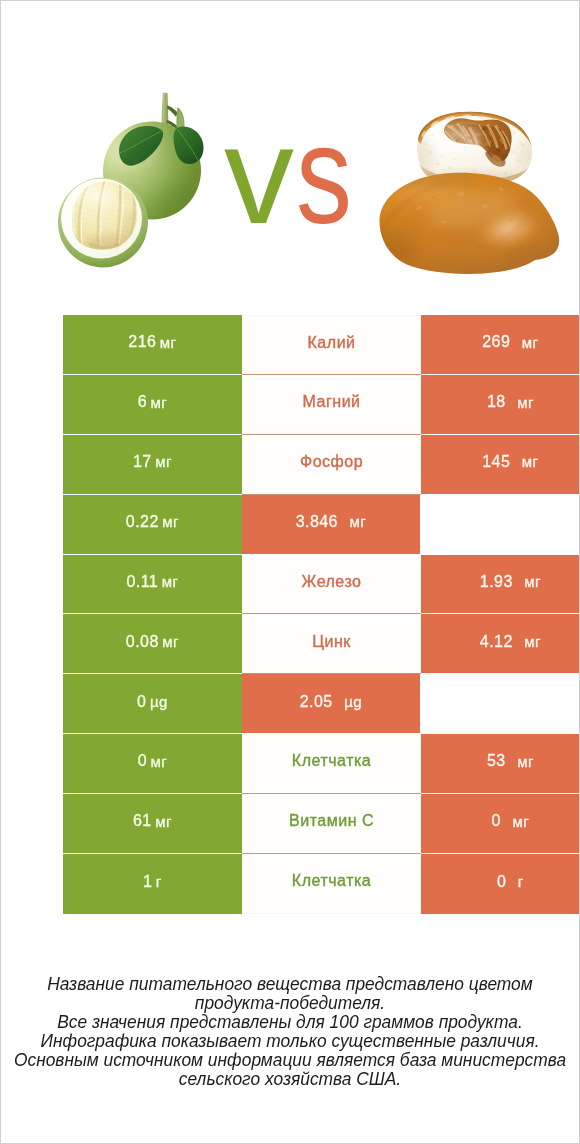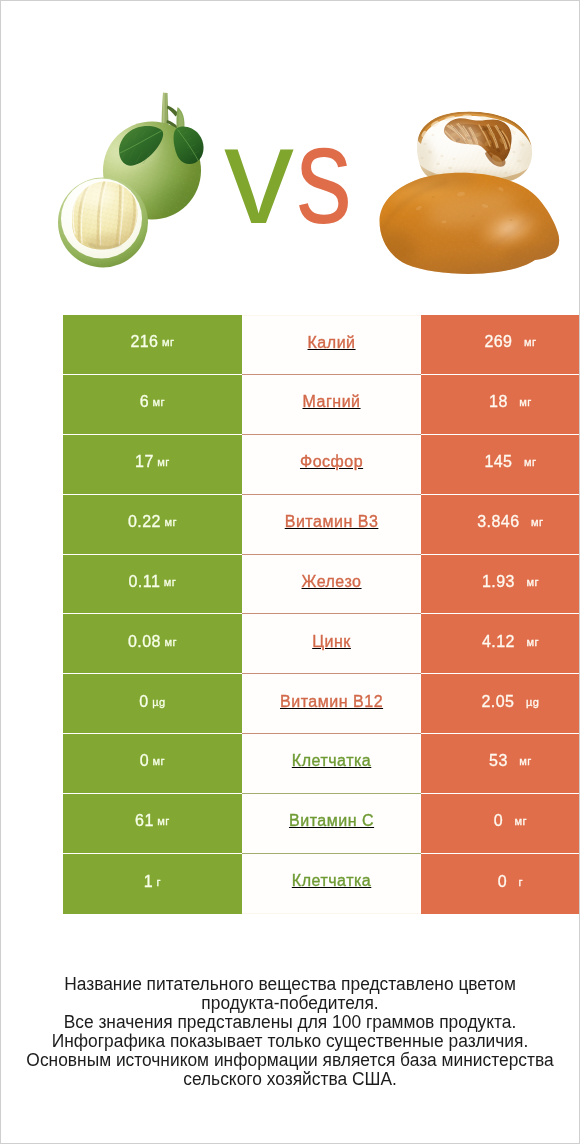--- a/index.html
+++ b/index.html
@@ -74,45 +74,45 @@
     letter-spacing: 0.45px;
     padding-bottom: 4.5px;
   }
   .cell-left  { width: 178.8px; background: #82a732; color: #f7ffe8; -webkit-text-stroke: 0.32px #f7ffe8; }
   .cell-right { width: 178.2px; background: #e06e4b; color: #fff9f0; gap: 8px; -webkit-text-stroke: 0.32px #fff9f0; }
   .cell-mid {
     width: 179.5px;
     background: #fffefc;
     font-size: 16px;
     letter-spacing: 0.52px;
-    text-decoration: underline;
   }
   .row .cell-left  { border-bottom: 1px solid #ffffff; }
   .row .cell-right { border-bottom: 1px solid #ffffff; }
   .row:last-child .cell-left,
   .row:last-child .cell-right { border-bottom: none; }
   .row .cell-mid { border-bottom: 1px solid #c9907a; }
   .row.win-g .cell-mid { border-bottom: 1px solid #a5ae72; }
   .row:first-child .cell-mid { border-top: 1px solid #fdf6ef; }
   .row:last-child .cell-mid { border-bottom: 1px solid #fdf6ef; }
-  .unit { font-size: 11px; font-weight: 400; margin-left: 3.5px; }
+  .unit { font-size: 15px; font-weight: 400; margin-left: 3.5px; }
   .win-orange { color: #d2694a; -webkit-text-stroke: 0.36px #d2694a; }
   .win-green  { color: #6f9b35; -webkit-text-stroke: 0.36px #6f9b35; }
 
   
   .footer div { transform: scaleX(0.965); }
   .footer {
     position: absolute;
     left: 0;
     top: 974px;
     width: 578px;
     text-align: center;
     font-size: 18px;
     line-height: 19px;
     color: #1c1c1c;
+    font-style: italic;
   }
 </style>
 </head>
 <body>
 
 <div class="page">
 
 
   <div class="hero">
 
@@ -506,23 +506,20 @@
         <div class="cell cell-right">
           <span>145</span>
           <span class="unit">мг</span>
         </div>
       </div>
       <div class="row">
         <div class="cell cell-left">
           <span>0.22</span>
           <span class="unit">мг</span>
         </div>
-        <div class="cell cell-mid">
-          <span class="win-orange">Витамин B3</span>
-        </div>
         <div class="cell cell-right">
           <span>3.846</span>
           <span class="unit">мг</span>
         </div>
       </div>
       <div class="row">
         <div class="cell cell-left">
           <span>0.11</span>
           <span class="unit">мг</span>
         </div>
@@ -544,23 +541,20 @@
         </div>
         <div class="cell cell-right">
           <span>4.12</span>
           <span class="unit">мг</span>
         </div>
       </div>
       <div class="row">
         <div class="cell cell-left">
           <span>0</span>
           <span class="unit">µg</span>
-        </div>
-        <div class="cell cell-mid">
-          <span class="win-orange">Витамин B12</span>
         </div>
         <div class="cell cell-right">
           <span>2.05</span>
           <span class="unit">µg</span>
         </div>
       </div>
       <div class="row win-g">
         <div class="cell cell-left">
           <span>0</span>
           <span class="unit">мг</span>

